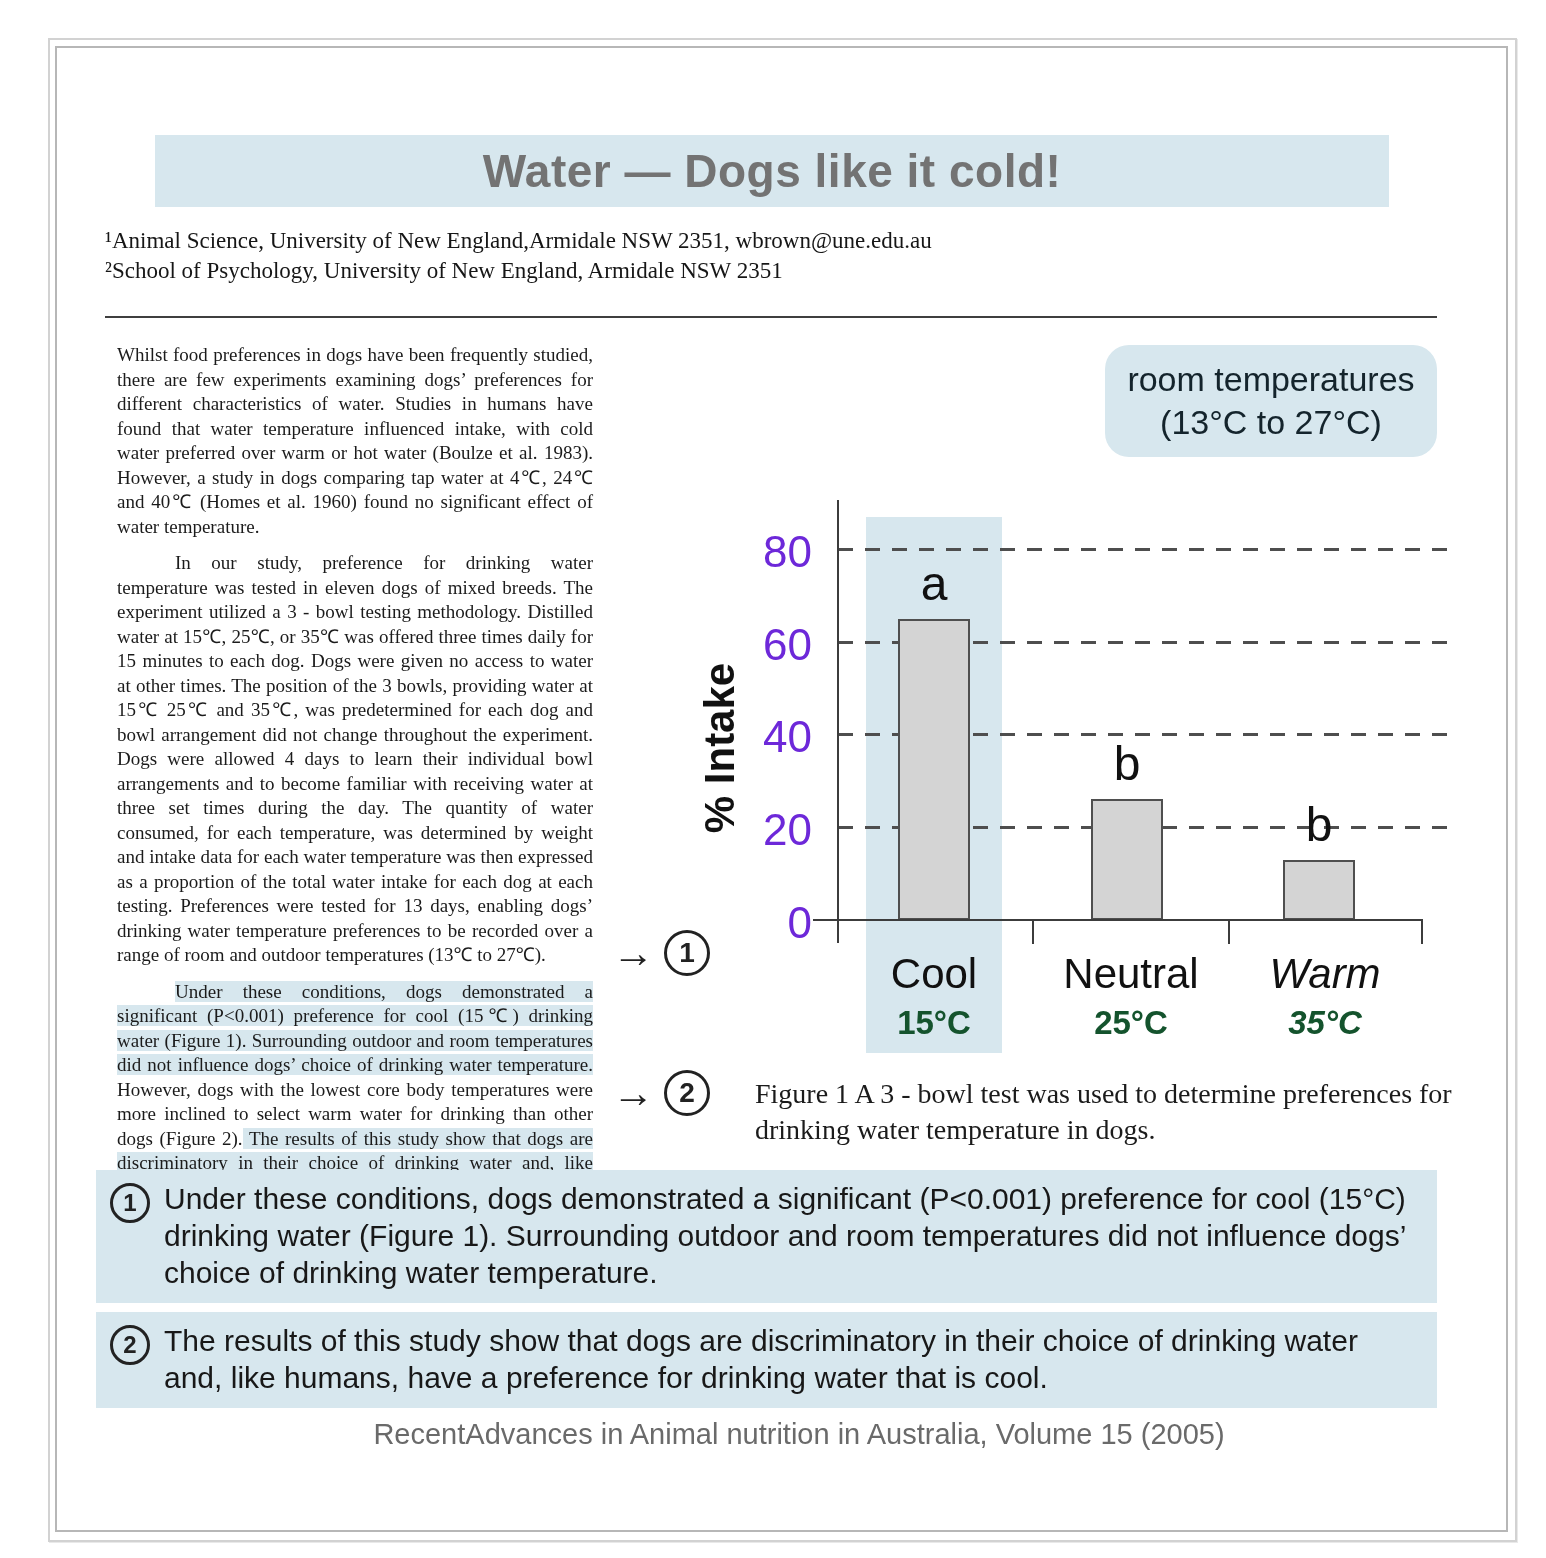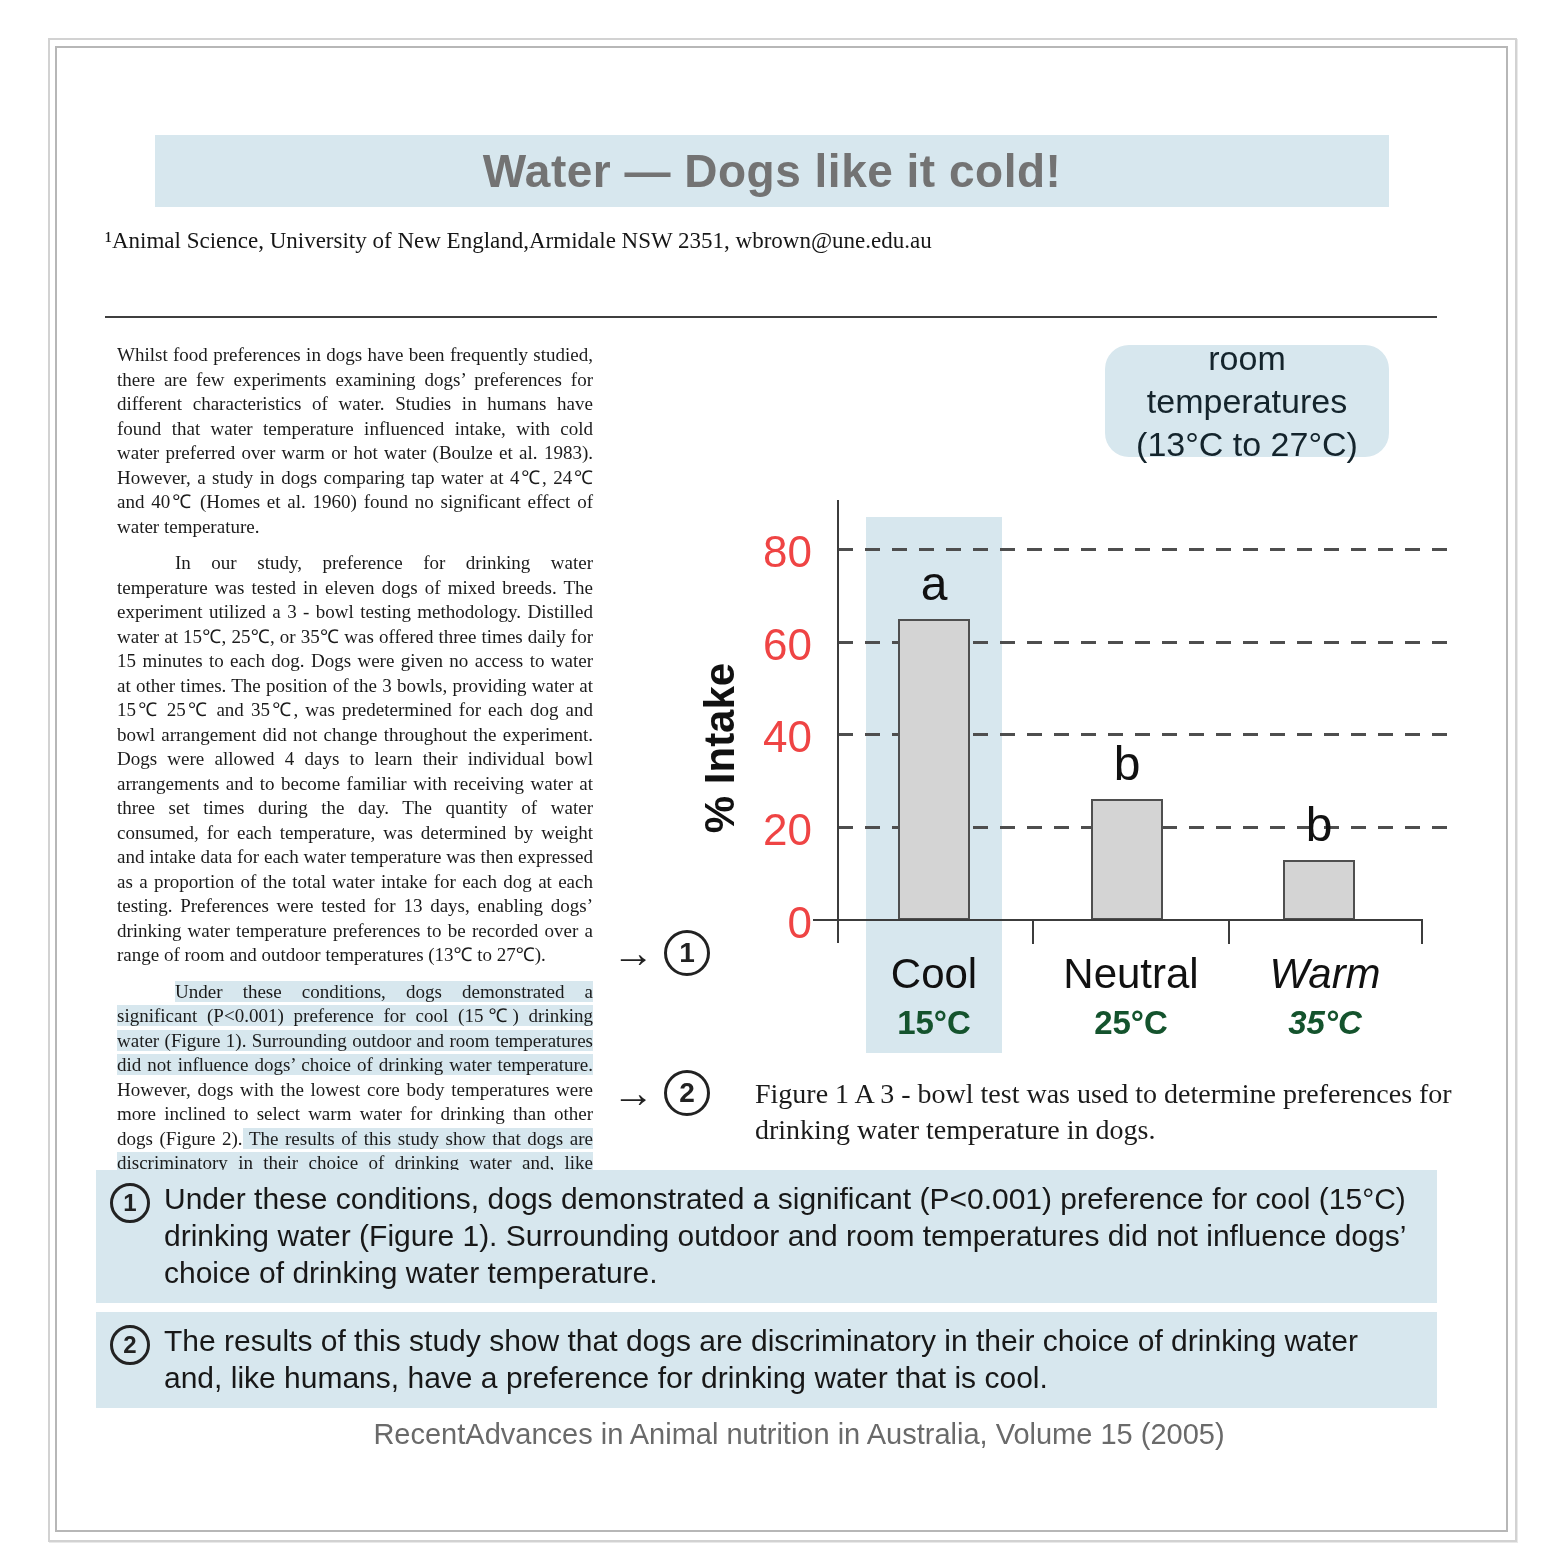--- a/index.html
+++ b/index.html
@@ -32,31 +32,31 @@
   .hl{background:var(--accent);}
   
   .marker{position:absolute;display:flex;align-items:center;gap:10px;}
   .marker .arrow{font-size:42px;font-weight:bold;color:#222;line-height:46px;}
   .marker .circle-num{width:46px;height:46px;border:3px solid #222;border-radius:50%;
                       display:flex;align-items:center;justify-content:center;
                       font-size:28px;font-weight:bold;color:#222;box-sizing:border-box;background:#fff;}
   #marker-1{left:612px;top:930px;}
   #marker-2{left:612px;top:1070px;}
   
-  .room-box{position:absolute;left:1105px;top:345px;width:284px;height:112px;background:var(--accent);
+  .room-box{position:absolute;left:1105px;top:345px;width:332px;height:112px;background:var(--accent);
             border-radius:24px;display:flex;flex-direction:column;align-items:center;justify-content:center;
-            font-size:34px;line-height:43px;color:#14242c;text-align:center;}
+            font-size:34px;line-height:43px;color:#14242c;}
   
   .band{position:absolute;left:866px;top:517px;width:136px;height:536px;background:var(--accent);}
   .y-axis{position:absolute;left:837px;top:500px;width:2px;height:443px;background:#3c3c3c;z-index:3;}
   .x-axis{position:absolute;left:813px;top:919px;width:610px;height:2px;background:#3c3c3c;z-index:3;}
   .x-tick{position:absolute;top:921px;width:2px;height:23px;background:#3c3c3c;z-index:3;}
   .gridline{position:absolute;left:838px;width:613px;height:3px;z-index:1;
             background:repeating-linear-gradient(90deg,#4e4e4e 0 15px,transparent 15px 27px);}
-  .ytick{position:absolute;left:712px;width:100px;text-align:right;font-size:44px;color:#ef4444;z-index:2;}
+  .ytick{position:absolute;left:712px;width:100px;text-align:right;font-size:44px;color:#6d28d9;z-index:2;}
   .ylabel{position:absolute;left:720px;top:748px;width:320px;height:48px;
           transform:translate(-50%,-50%) rotate(-90deg);display:flex;align-items:center;justify-content:center;
           font-size:42px;font-weight:bold;color:#111;}
   .bar{position:absolute;bottom:638px;width:72px;background:var(--bar-fill);
        border:2px solid var(--bar-border);box-sizing:border-box;z-index:2;}
   .bar-0{left:898px;} .bar-1{left:1091px;} .bar-2{left:1283px;}
   .sig{position:absolute;width:72px;text-align:center;font-size:48px;color:#111;z-index:2;}
   .sig[data-idx="0"]{left:898px;} .sig[data-idx="1"]{left:1091px;} .sig[data-idx="2"]{left:1283px;}
   .cat-name{position:absolute;top:950px;width:200px;text-align:center;font-size:42px;color:#111;z-index:4;}
   .cat-temp{position:absolute;top:1004px;width:200px;text-align:center;font-size:33px;font-weight:bold;color:#14532d;z-index:4;}
@@ -83,20 +83,21 @@
   <div class="frame-outer">
     <div class="frame-inner"></div>
   </div>
 
   <div class="title-band">
     <div class="title-text">Water — Dogs like it cold!</div>
   </div>
 
   <div class="authors">
     <div>¹Animal Science, University of New England,Armidale NSW 2351, wbrown@une.edu.au</div>
+    <div>²School of Psychology, University of New England, Armidale NSW 2351</div>
   </div>
   <div class="head-rule"></div>
 
   <div class="article">
     <p>Whilst food preferences in dogs have been frequently studied, there are few experiments examining dogs’ preferences for different characteristics of water. Studies in humans have found that water temperature influenced intake, with cold water preferred over warm or hot water (Boulze et al. 1983). However, a study in dogs comparing tap water at 4℃, 24℃ and 40℃ (Homes et al. 1960) found no significant effect of water temperature.</p>
     <p class="indent">In our study, preference for drinking water temperature was tested in eleven dogs of mixed breeds. The experiment utilized a 3 - bowl testing methodology. Distilled water at 15℃, 25℃, or 35℃ was offered three times daily for 15 minutes to each dog. Dogs were given no access to water at other times. The position of the 3 bowls, providing water at 15℃ 25℃ and 35℃, was predetermined for each dog and bowl arrangement did not change throughout the experiment. Dogs were allowed 4 days to learn their individual bowl arrangements and to become familiar with receiving water at three set times during the day. The quantity of water consumed, for each temperature, was determined by weight and intake data for each water temperature was then expressed as a proportion of the total water intake for each dog at each testing. Preferences were tested for 13 days, enabling dogs’ drinking water temperature preferences to be recorded over a range of room and outdoor temperatures (13℃ to 27℃).</p>
     <p class="indent"><span class="hl">Under these conditions, dogs demonstrated a significant (P&lt;0.001) preference for cool (15℃) drinking water (Figure 1). Surrounding outdoor and room temperatures did not influence dogs’ choice of drinking water temperature.</span><span> However, dogs with the lowest core body temperatures were more inclined to select warm water for drinking than other dogs (Figure 2).</span><span class="hl"> The results of this study show that dogs are discriminatory in their choice of drinking water and, like humans, have a preference for drinking water that is cool.</span></p>
   </div>
 
   <div class="marker" id="marker-1">

